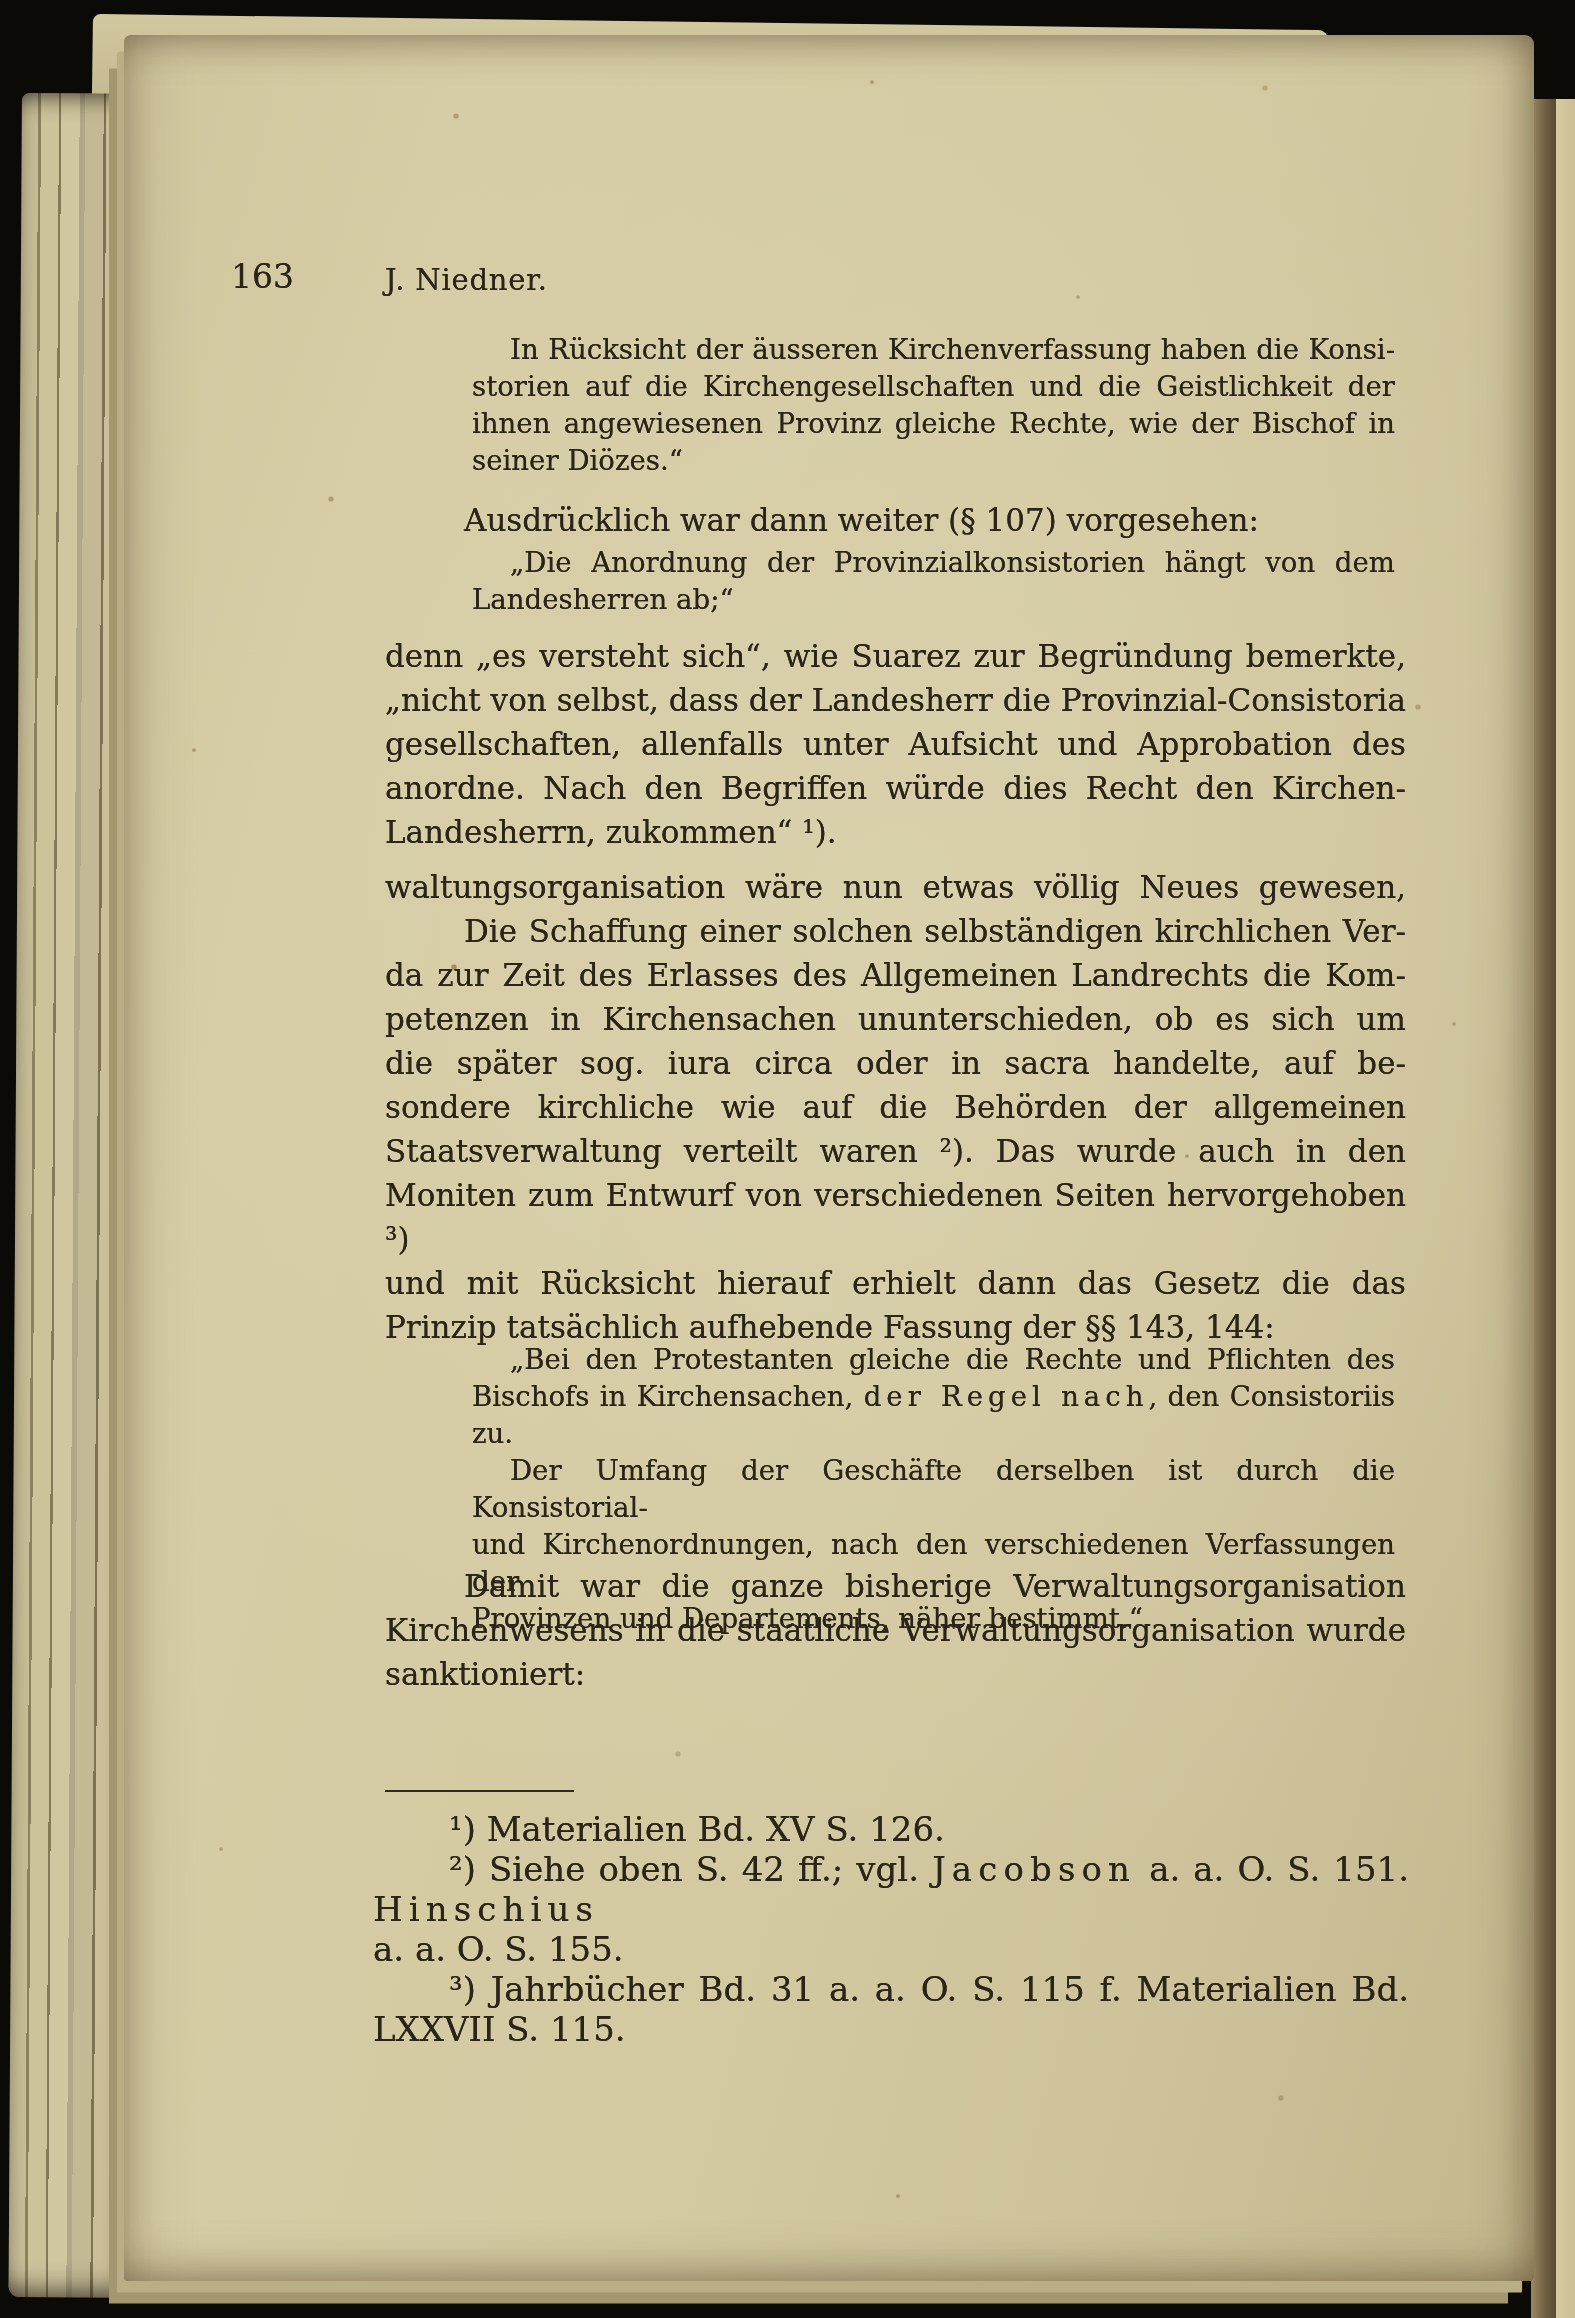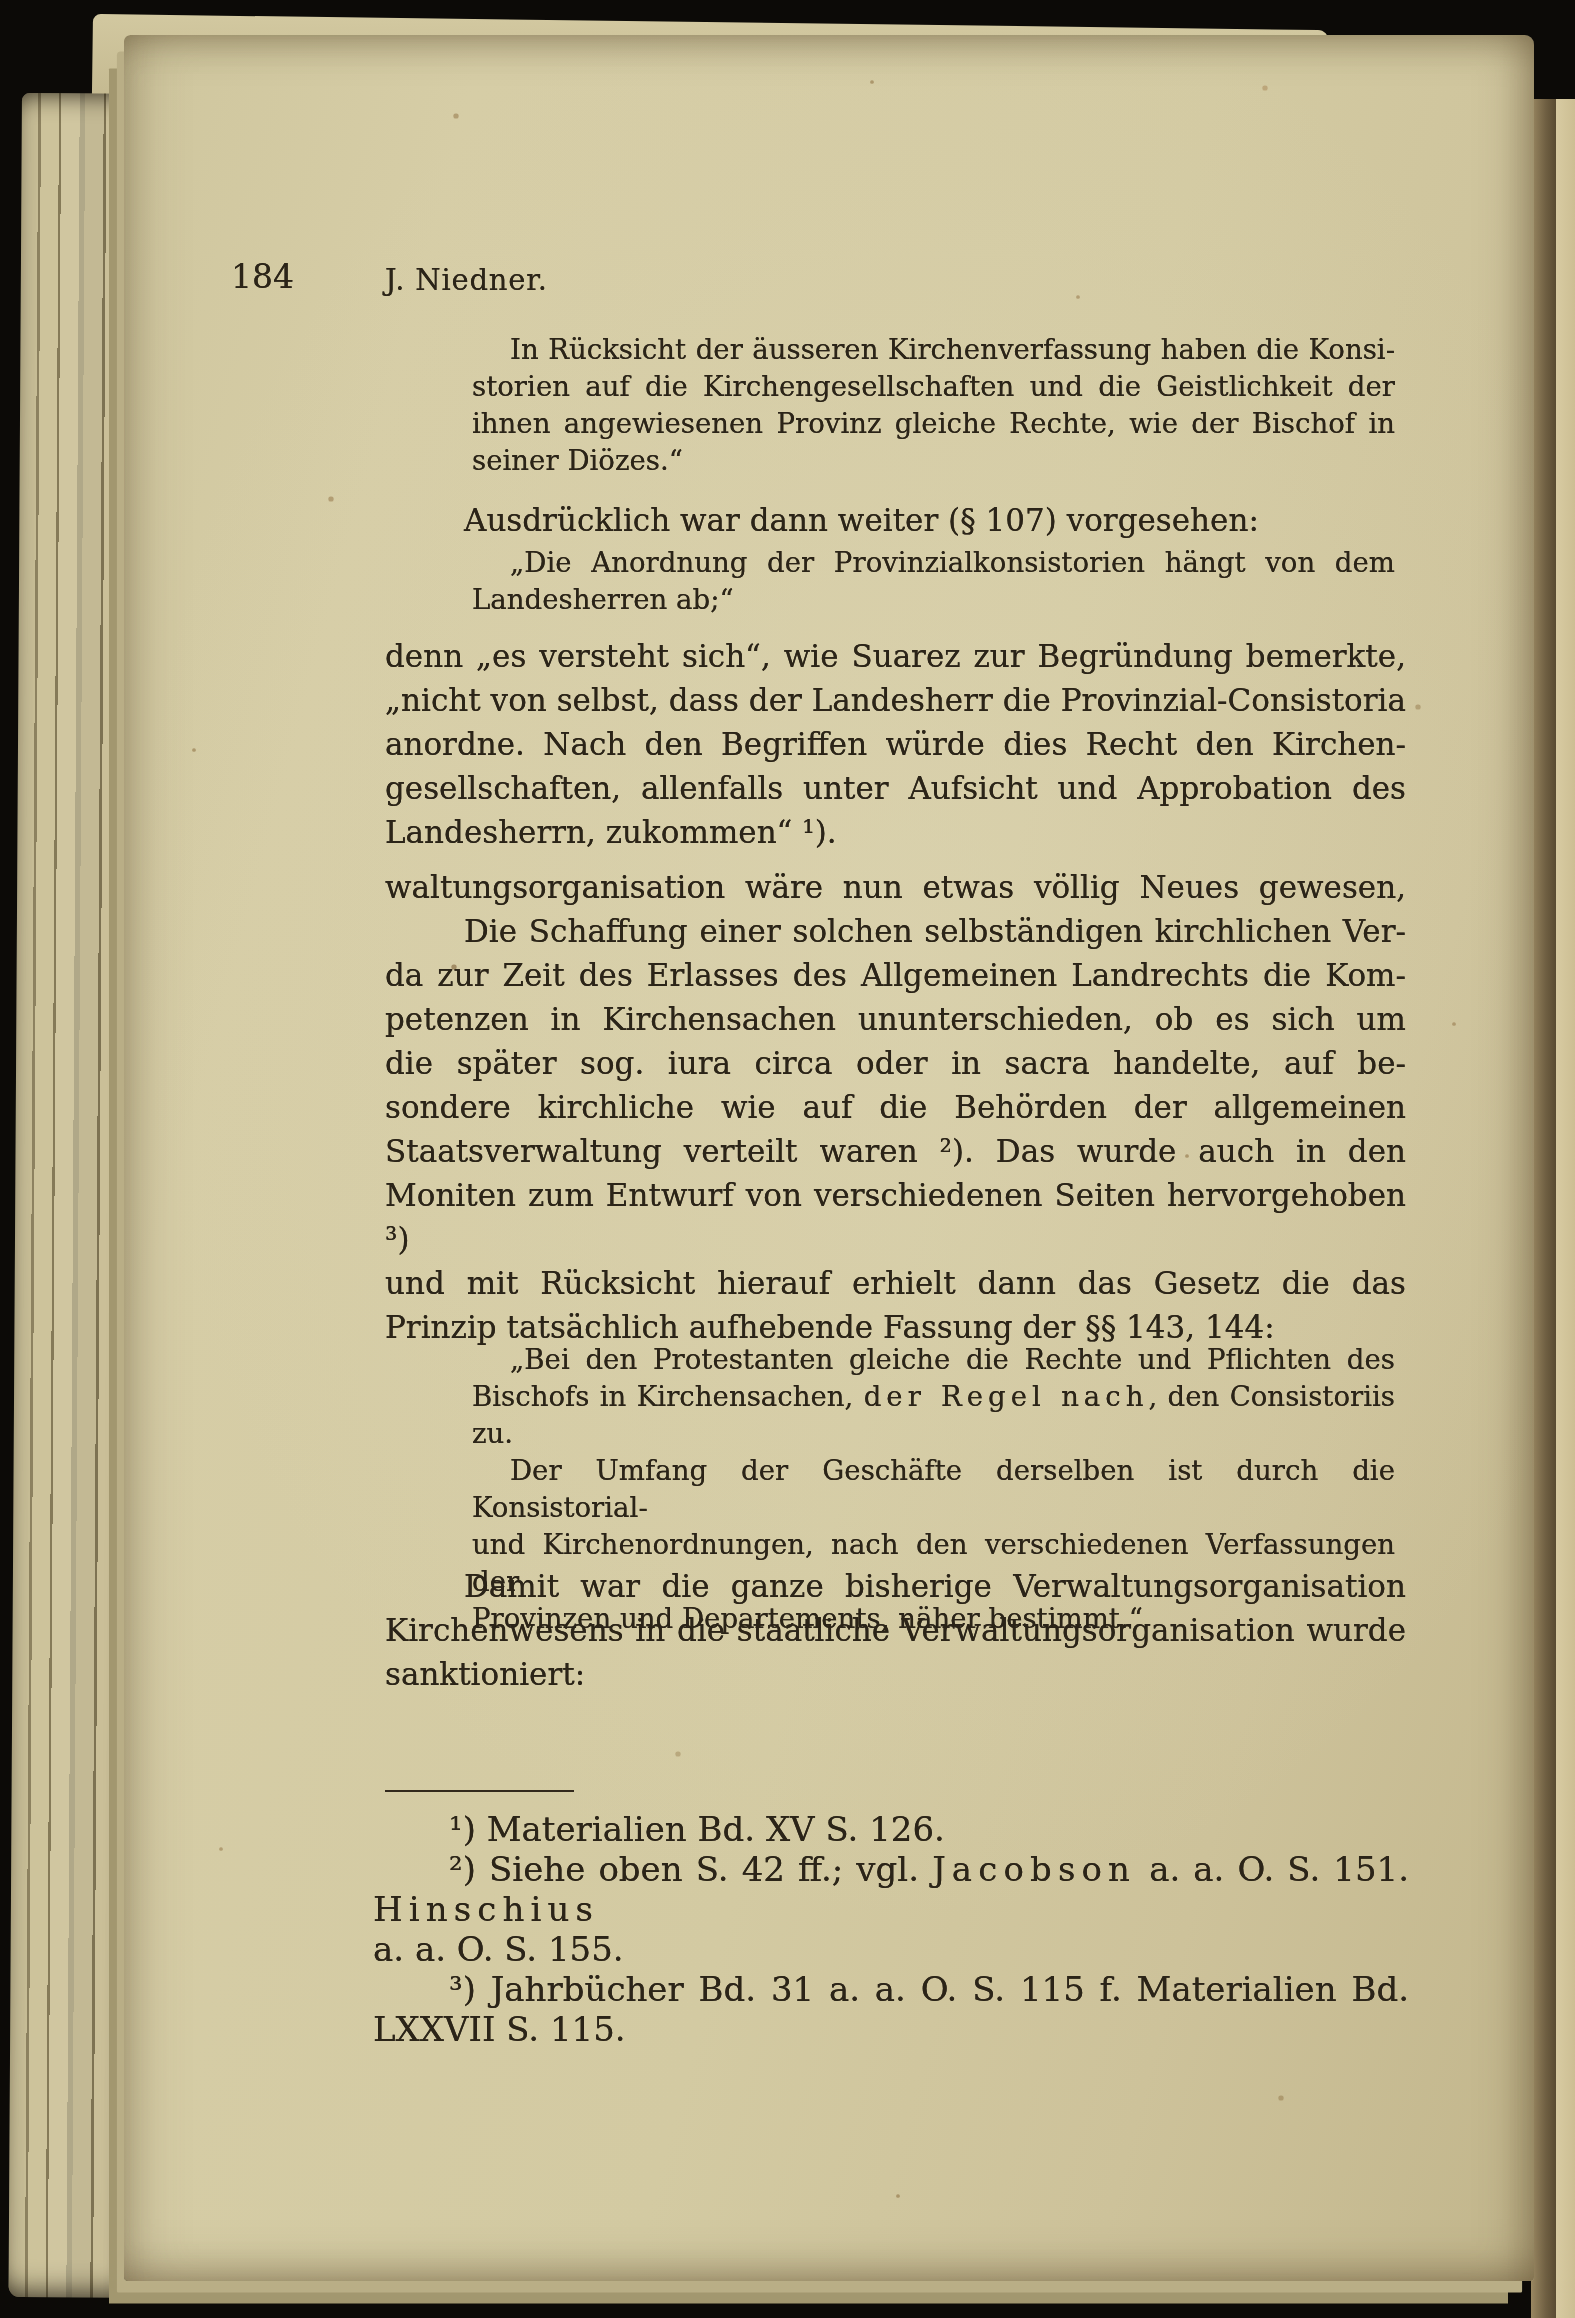--- a/index.html
+++ b/index.html
@@ -91,42 +91,42 @@
 
 <div id="under-top"></div>
 <div id="left-stack"></div>
 <div id="under-bottom"></div>
 <div id="gutter"></div>
 <div id="right-page"></div>
 
 <div id="page">
   <div id="speckles"></div>
 
-  <div id="page-number" class="txt">184</div>
+  <div id="page-number" class="txt">163</div>
   <div id="running-head" class="txt">J. Niedner.</div>
 
   <div id="text-layer">
       <div class="block txt quote" id="blk-quote1">
         <div class="ln ind">In Rücksicht der äusseren Kirchenverfassung haben die Konsi-</div>
         <div class="ln">storien auf die Kirchengesellschaften und die Geistlichkeit der</div>
         <div class="ln">ihnen angewiesenen Provinz gleiche Rechte, wie der Bischof in</div>
         <div class="ln end">seiner Diözes.“</div>
       </div>
       <div class="block txt body" id="blk-lead">
         <div class="ln ind end">Ausdrücklich war dann weiter (§ 107) vorgesehen:</div>
       </div>
       <div class="block txt quote" id="blk-quote2">
         <div class="ln ind">„Die Anordnung der Provinzialkonsistorien hängt von dem</div>
         <div class="ln end">Landesherren ab;“</div>
       </div>
       <div class="block txt body" id="blk-para1">
         <div class="ln">denn „es versteht sich“, wie Suarez zur Begründung bemerkte,</div>
         <div class="ln">„nicht von selbst, dass der Landesherr die Provinzial-Consistoria</div>
+        <div class="ln">gesellschaften, allenfalls unter Aufsicht und Approbation des</div>
         <div class="ln">anordne. Nach den Begriffen würde dies Recht den Kirchen-</div>
-        <div class="ln">gesellschaften, allenfalls unter Aufsicht und Approbation des</div>
         <div class="ln end">Landesherrn, zukommen“ ¹).</div>
       </div>
       <div class="block txt body" id="blk-para2">
         <div class="ln">waltungsorganisation wäre nun etwas völlig Neues gewesen,</div>
         <div class="ln ind">Die Schaffung einer solchen selbständigen kirchlichen Ver-</div>
         <div class="ln">da zur Zeit des Erlasses des Allgemeinen Landrechts die Kom-</div>
         <div class="ln">petenzen in Kirchensachen ununterschieden, ob es sich um</div>
         <div class="ln">die später sog. iura circa oder in sacra handelte, auf be-</div>
         <div class="ln">sondere kirchliche wie auf die Behörden der allgemeinen</div>
         <div class="ln">Staatsverwaltung verteilt waren ²). Das wurde auch in den</div>

